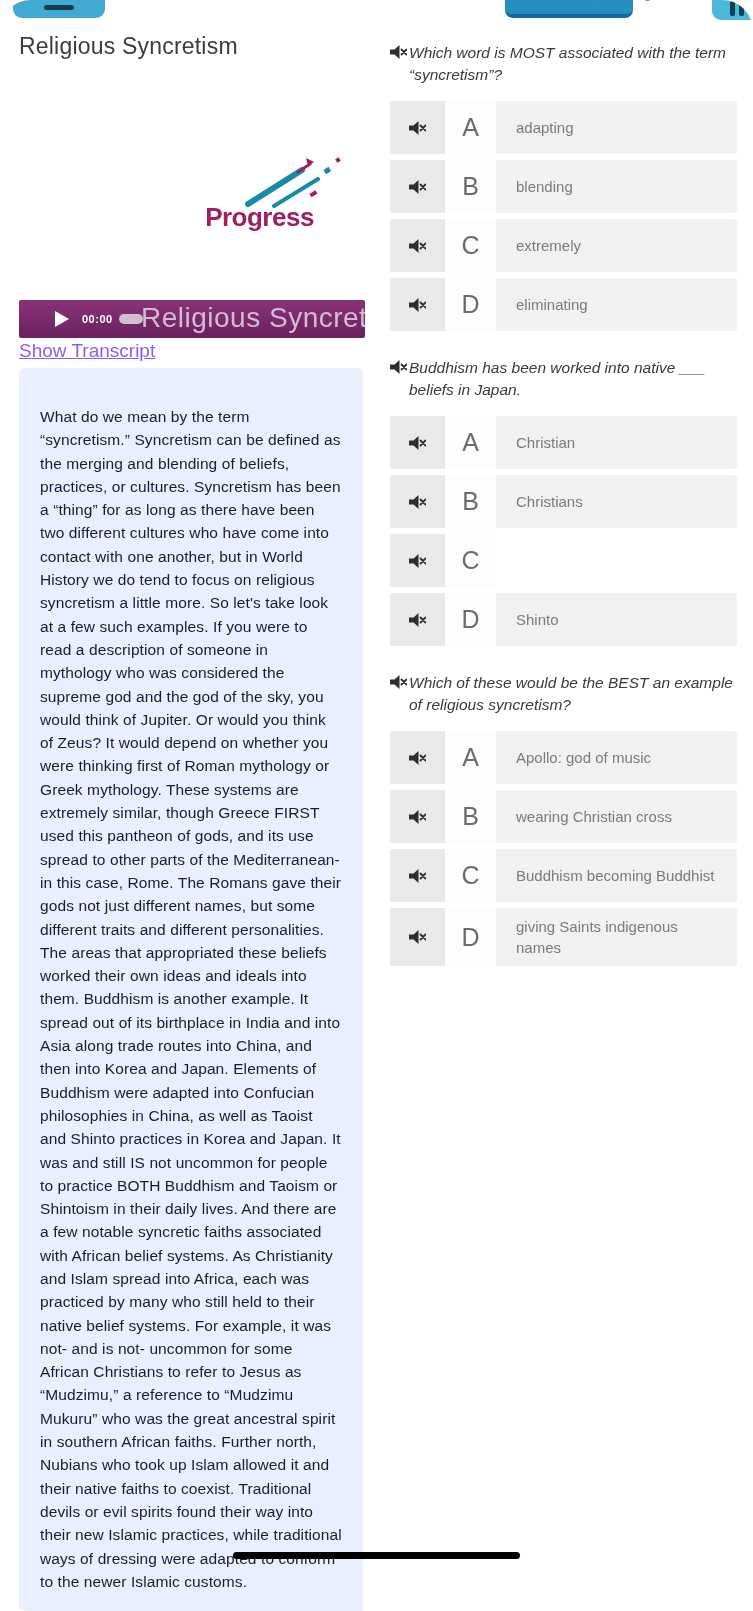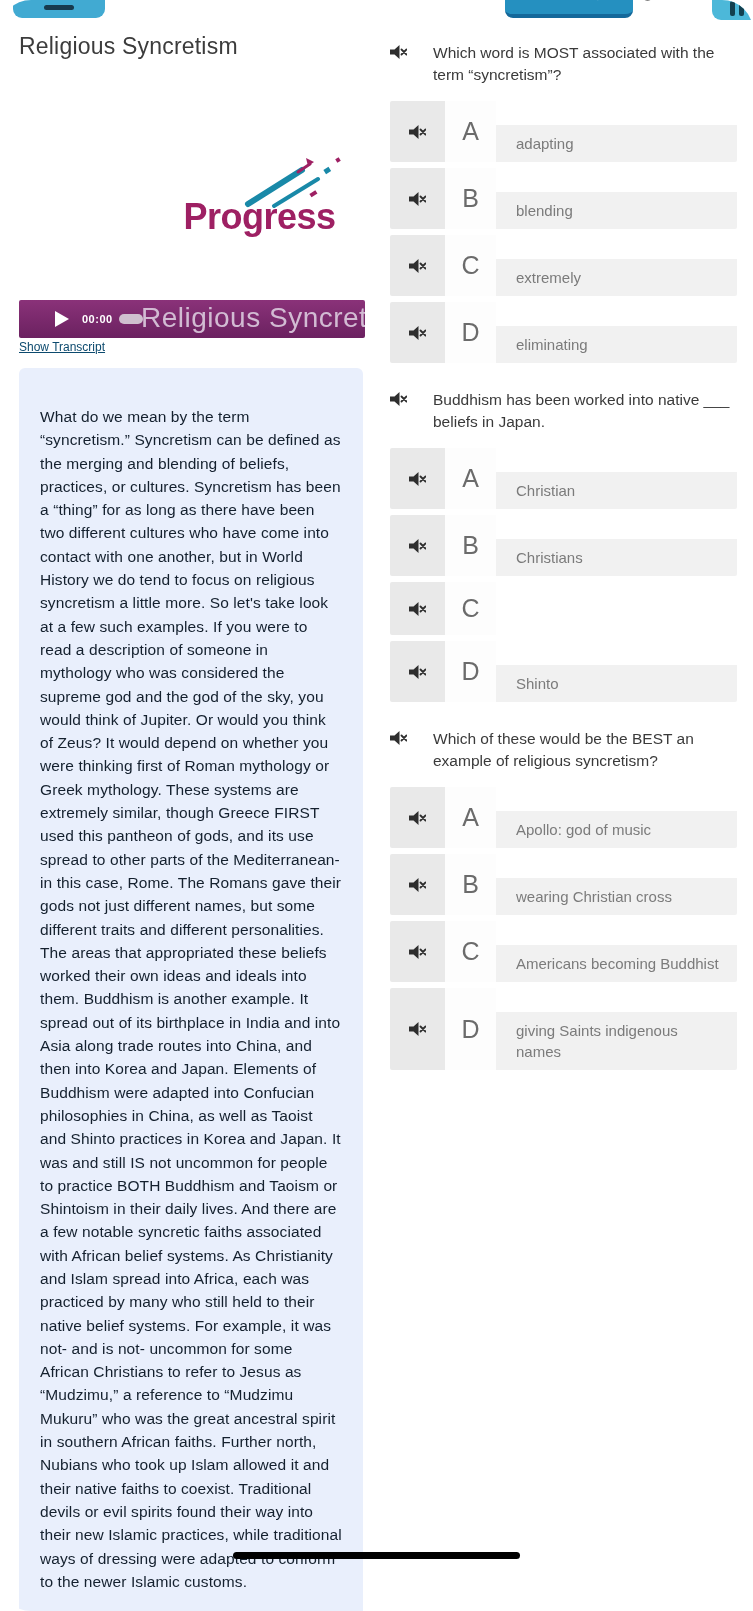--- a/index.html
+++ b/index.html
@@ -37,71 +37,71 @@
     border-radius:2px; margin:20px 2px 0 2px; vertical-align:top;
   }
 
   
   .lesson-title {
     position:absolute; left:19px; top:33px; font-size:23px; font-weight:400;
     color:#3c3c3c; letter-spacing:0.2px;
   }
   .logo { position:absolute; left:152px; top:156px; width:215px; text-align:center; }
   .logo .streaks { display:block; margin:0 0 -8px 88px; }
-  .logo .word1 { font-size:36px; font-weight:bold; color:#9e2063; line-height:34px; letter-spacing:-0.5px; }
+  .logo .word1 { font-size:26px; font-weight:bold; color:#9e2063; line-height:34px; letter-spacing:-0.5px; }
   .logo .word2 { font-size:33px; font-weight:bold; color:#1989a8; line-height:34px; margin-top:-3px; letter-spacing:-0.5px; }
 
   .player {
     position:absolute; left:19px; top:300px; width:346px; height:38px;
     background:linear-gradient(#8a3279,#6b2160); border-radius:2px; overflow:hidden;
   }
   .play-btn {
     position:absolute; left:36px; top:11px; width:0; height:0; cursor:pointer;
     border-left:14px solid #ffffff; border-top:8px solid transparent; border-bottom:8px solid transparent;
     background:transparent; padding:0; border-right:none;
   }
   .player-time { position:absolute; left:63px; top:13px; color:#ffffff; font-size:11px; font-weight:bold; letter-spacing:0.5px; }
   .player-track { position:absolute; left:100px; top:14px; width:24px; height:10px; background:#cfc0cf; border-radius:5px; cursor:pointer; }
   .player-title {
     position:absolute; left:122px; top:2px; font-size:28px; font-weight:300;
     color:#d2bbd3; white-space:nowrap; letter-spacing:0.5px;
   }
   .transcript-link {
-    position:absolute; left:19px; top:340px; font-size:12px; color:#0c4a6e;
+    position:absolute; left:19px; top:340px; font-size:19px; color:#8b5cf6;
     text-decoration:underline; cursor:pointer;
   }
   .transcript-box {
     position:absolute; left:19px; top:368px; width:344px;
     background:#e9effc; border-radius:6px; padding:37px 21px 26px 21px;
   }
   .transcript-text {
     font-size:15.5px; line-height:23.3px; color:#14202e; letter-spacing:0.1px;
   }
 
   
   .questions { position:absolute; left:390px; top:42px; width:347px; }
   .question-block { margin-bottom:26px; }
-  .question-head { display:flex; gap:26px; margin-bottom:15px; }
+  .question-head { display:flex; gap:2px; margin-bottom:15px;font-style:italic; }
   .question-head .qicon { flex:0 0 auto; margin-top:3px; }
   .question-text { font-size:15.5px; line-height:22px; color:#3a3a3a; }
 
   .option-row {
     display:flex; align-items:stretch; min-height:53px; margin-bottom:6px;
     cursor:pointer; border-radius:2px; overflow:hidden;
   }
   .opt-audio {
     flex:0 0 55px; background:#e9e9e9; display:flex; align-items:center; justify-content:center;
   }
   .opt-letter {
     flex:0 0 51px; background:#fdfdfd; display:flex; align-items:center; justify-content:center;
     font-size:25px; color:#6b6b6b;
   }
   .opt-text {
     flex:1; background:#f1f1f1; display:flex; align-items:center;
-    padding:8px 12px 8px 20px; font-size:15px; line-height:21px; color:#7b7b7b;margin-top:24px;
+    padding:8px 12px 8px 20px; font-size:15px; line-height:21px; color:#7b7b7b;
   }
 
   
   .home-indicator {
     position:absolute; left:233px; top:1552px; width:287px; height:7px;
     background:#000000; border-radius:4px; cursor:pointer;
   }
 </style>
 </head>
 <body>
@@ -271,21 +271,21 @@
         <div class="opt-letter">B</div>
         <div class="opt-text">wearing Christian cross</div>
       </div>
       <div class="option-row">
         <div class="opt-audio">
             <svg width="17" height="14" viewBox="0 0 17 14">
               <use href="#mute-icon-shape"></use>
             </svg>
           </div>
         <div class="opt-letter">C</div>
-        <div class="opt-text">Americans becoming Buddhist</div>
+        <div class="opt-text">Buddhism becoming Buddhist</div>
       </div>
       <div class="option-row">
         <div class="opt-audio">
             <svg width="17" height="14" viewBox="0 0 17 14">
               <use href="#mute-icon-shape"></use>
             </svg>
           </div>
         <div class="opt-letter">D</div>
         <div class="opt-text">giving Saints indigenous names</div>
       </div>

